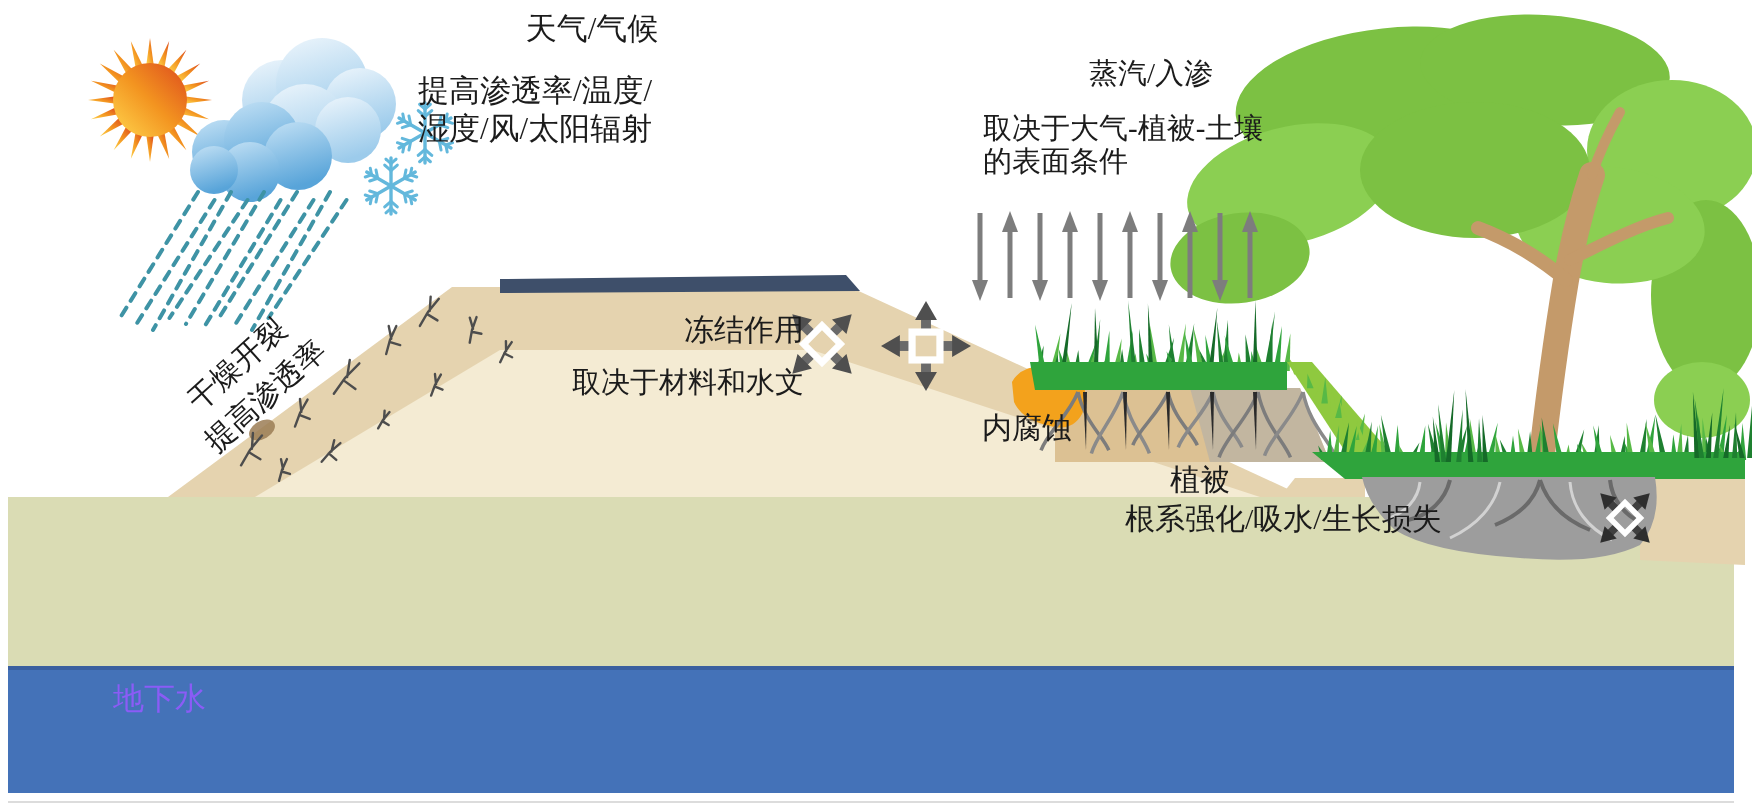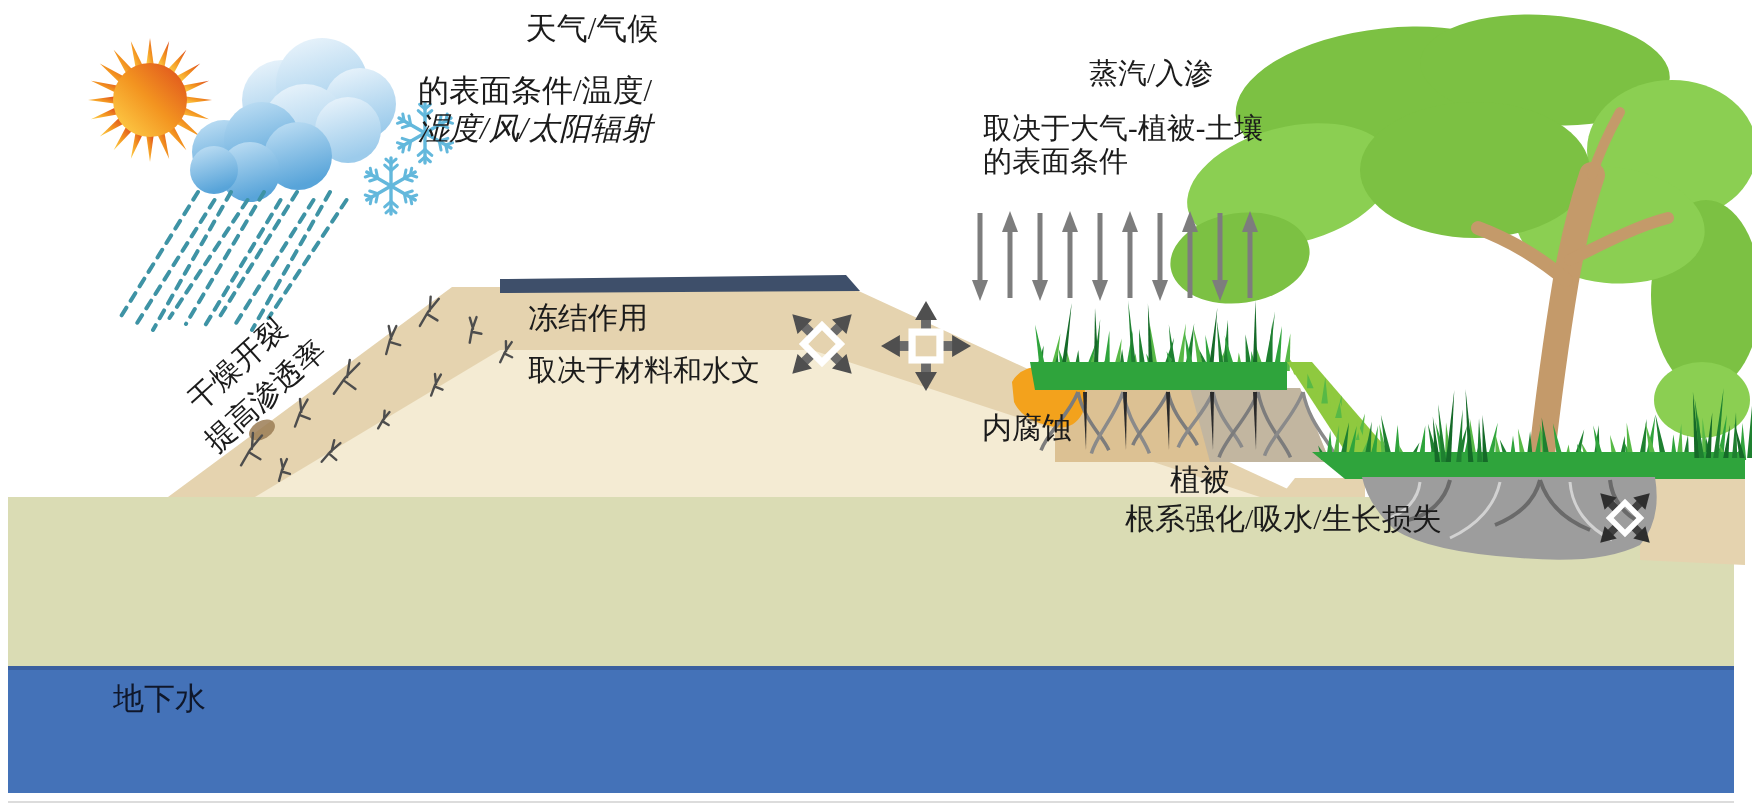--- a/index.html
+++ b/index.html
@@ -23,26 +23,26 @@
   .varrow{stroke:var(--arrow_gray);stroke-width:5;}
   .trunk{stroke:var(--trunk_brown);fill:none;stroke-linecap:round;}
   #weather-block{left:418px;top:8px;width:348px;font-size:31px;}
   #weather-block .t{font-size:31px;margin-bottom:22px;}
   #weather-block .p{line-height:38px;}
   #evap-block{left:983px;top:54px;width:336px;font-size:29px;}
   #evap-block .t{font-size:29px;margin-bottom:18px;}
   #evap-block .p{line-height:33px;}
   #crack-label{left:135px;top:338px;width:232px;font-size:30px;line-height:42px;
                transform:rotate(-42deg);text-align:center;}
-  #freeze-block{left:528px;top:298px;width:276px;text-align:left;font-size:29px;}
+  #freeze-block{left:528px;top:310px;width:276px;text-align:right;font-size:29px;}
   #freeze-block .t{font-size:30px;margin-bottom:12px;}
   #erosion-label{left:950px;top:410px;font-size:30px;margin-left:32px;}
   #veg-title{left:1150px;top:462px;width:100px;text-align:center;font-size:30px;}
   #veg-line{left:1125px;top:501px;font-size:30px;}
-  #gw-label{left:113px;top:680px;font-size:31px;color:#0f172a;font-family:Liberation Serif, serif;}
+  #gw-label{left:113px;top:680px;font-size:31px;color:#8b5cf6;font-family:Liberation Serif, serif;}
 </style>
 </head>
 <body>
 
 <div class="stage">
 
   <svg id="scene" width="1752" height="810" viewBox="0 0 1752 810">
     <defs>
       <linearGradient id="sunG" x1="0" y1="1" x2="1" y2="0">
         <stop offset="0" stop-color="#ffd54d"></stop>
@@ -484,22 +484,22 @@
         <line x1="912.5" y1="346" x2="895.9" y2="346" stroke="#6a6a6a" stroke-width="9.9"></line>
         <polygon points="881,346 899.9,335.038 899.9,356.962" fill="#4f4f4f"></polygon>
         <line x1="926" y1="332.5" x2="926" y2="315.9" stroke="#6a6a6a" stroke-width="9.9"></line>
         <polygon points="926,301 936.962,319.9 915.038,319.9" fill="#4f4f4f"></polygon>
         <rect x="912.05" y="332.05" width="27.9" height="27.9" fill="none" stroke="#ffffff" stroke-width="7.2" transform=""></rect>
       </g>
   </svg>
 
   <div class="blk ctr" id="weather-block">
     <div class="t">天气/气候</div>
-    <div class="p" style="text-align:left;">的表面条件/温度/</div>
-    <div class="p" style="text-align:left;font-style:italic;">湿度/风/太阳辐射</div>
+    <div class="p" style="text-align:left;">提高渗透率/温度/</div>
+    <div class="p" style="text-align:left;">湿度/风/太阳辐射</div>
   </div>
 
   <div class="blk" id="evap-block">
     <div class="t ctr">蒸汽/入渗</div>
     <div class="p">取决于大气-植被-土壤</div>
     <div class="p">的表面条件</div>
   </div>
 
   <div class="blk" id="crack-label">
     <div>干燥开裂</div>

